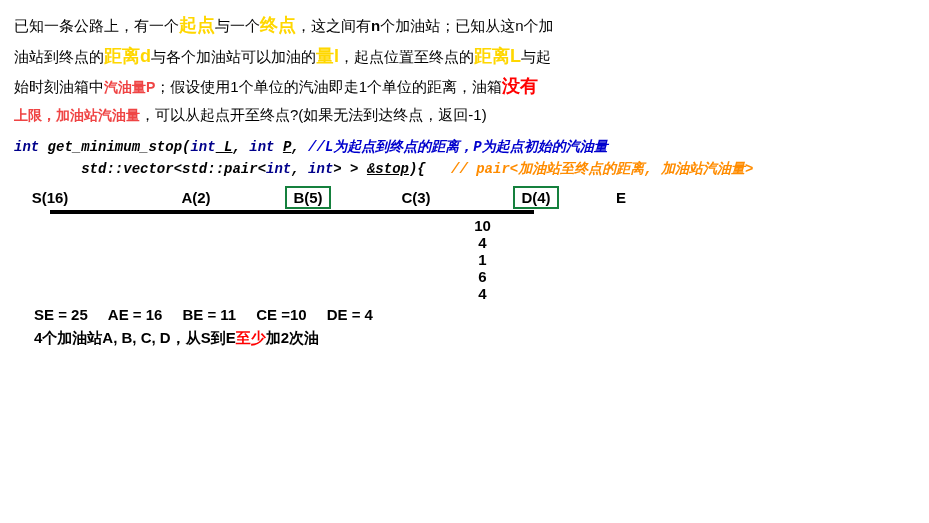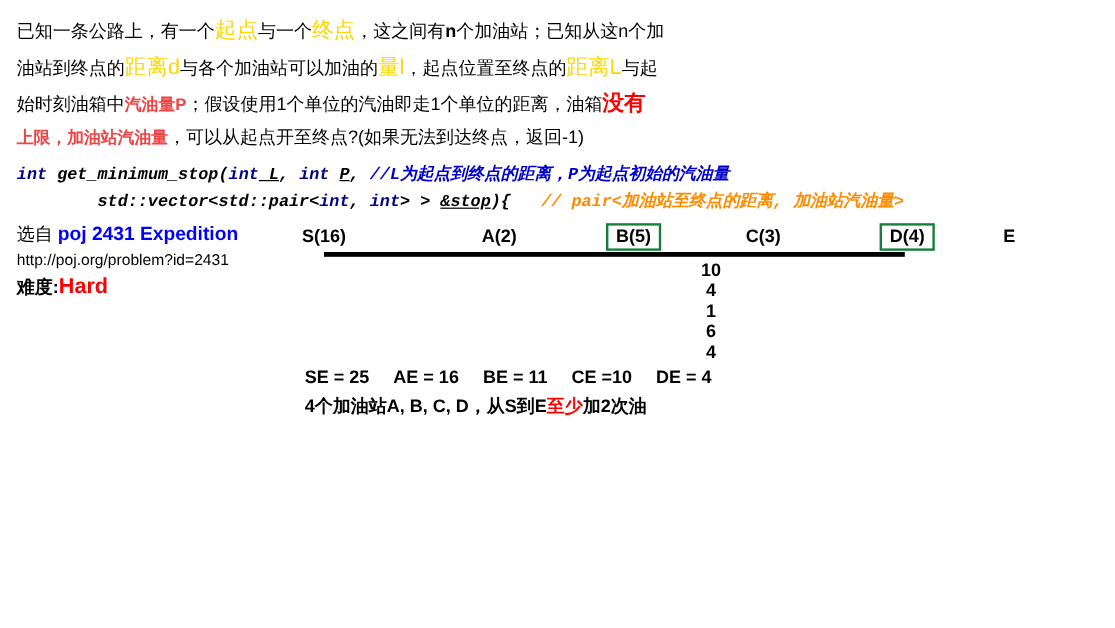--- a/index.html
+++ b/index.html
@@ -11,21 +11,21 @@
       font-size: 15px;
       color: #000;
       padding: 10px 14px 10px 14px;
     }
 
     
     .problem-text {
       line-height: 1.7;
       margin-bottom: 8px;
     }
-    .highlight-yellow { color: #FFD700; font-weight: normal; font-size: 18px; }
+    .highlight-yellow { color: #FFD700; font-weight: bold; font-size: 18px; }
     .highlight-red { color: #FF0000; font-weight: bold; font-size: 18px; }
     .highlight-orange-large { color: #ef4444; font-weight: bold; font-size: 14px; }
 
     
     .code-block {
       font-family: "Courier New", Consolas, monospace;
       font-size: 14px;
       font-weight: bold;
       color: #000;
       margin: 6px 0 6px 0;
@@ -129,29 +129,20 @@
   <div>
     <span class="code-keyword">int</span><span> get_minimum_stop(</span><span class="code-keyword">int</span><span class="code-underline"> L</span><span>,</span><span class="code-keyword"> int</span> <span class="code-underline">P</span><span>,</span><span class="code-comment"> //L为起点到终点的距离，P为起点初始的汽油量</span>
   </div>
   <div>
     &nbsp;&nbsp;&nbsp;&nbsp;&nbsp;&nbsp;&nbsp;&nbsp;<span>std::vector&lt;std::pair&lt;</span><span class="code-keyword">int</span><span>, </span><span class="code-keyword">int</span><span>&gt; &gt;</span> <span class="code-underline">&amp;stop</span><span>){</span>&nbsp;&nbsp;<span class="code-comment-orange">  // pair&lt;加油站至终点的距离, 加油站汽油量&gt;</span>
   </div>
 </div>
 
 <div class="bottom-section">
 
-  <div class="bottom-left-col">
-    <div style="margin-bottom:4px;">
-      <span>选自</span>&nbsp;<span class="poj-link">poj 2431 Expedition</span>
-    </div>
-    <div style="font-size:13px; color:#000;">http://poj.org/problem?id=2431</div>
-    <div style="margin-top:4px;">
-      <span class="difficulty-label">难度:</span><span class="difficulty-hard">Hard</span>
-    </div>
-  </div>
 
   <div class="bottom-right-col">
 
     <div class="node-line" style="margin-bottom:0;">
 
       <div class="node" style="width:72px;">S(16)</div>
 
       <div style="width:80px;"></div>
 
       <div class="node" style="width:60px;">A(2)</div>

